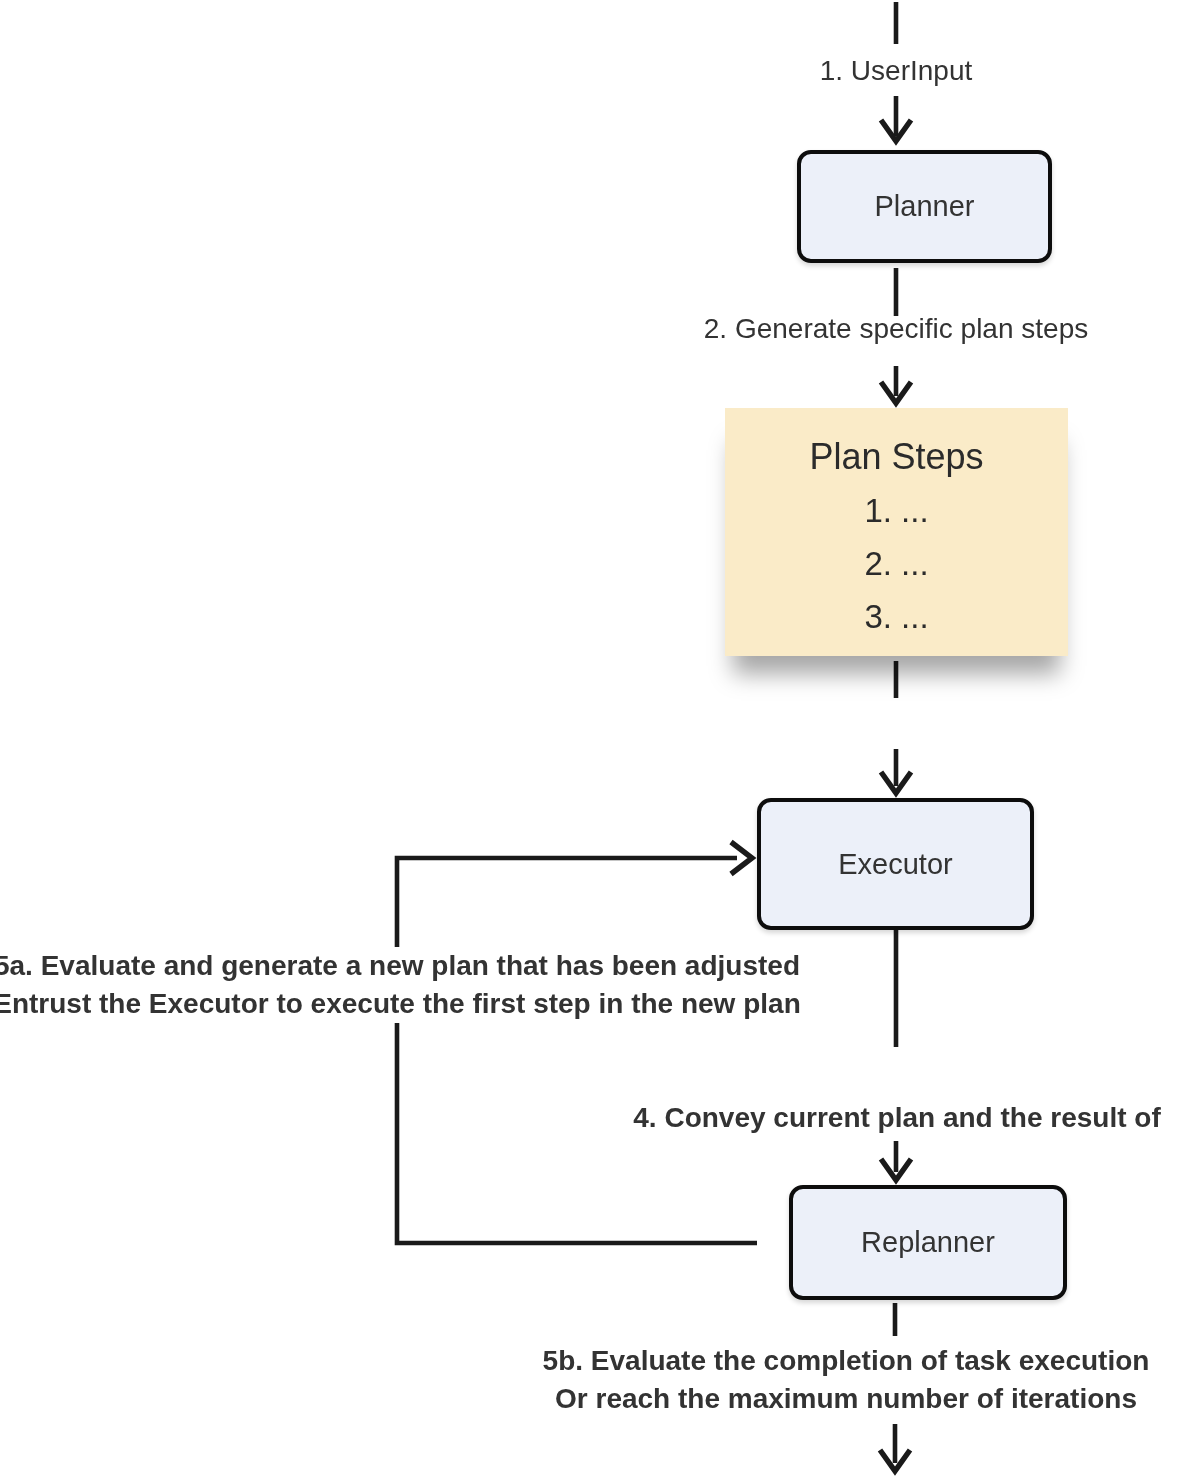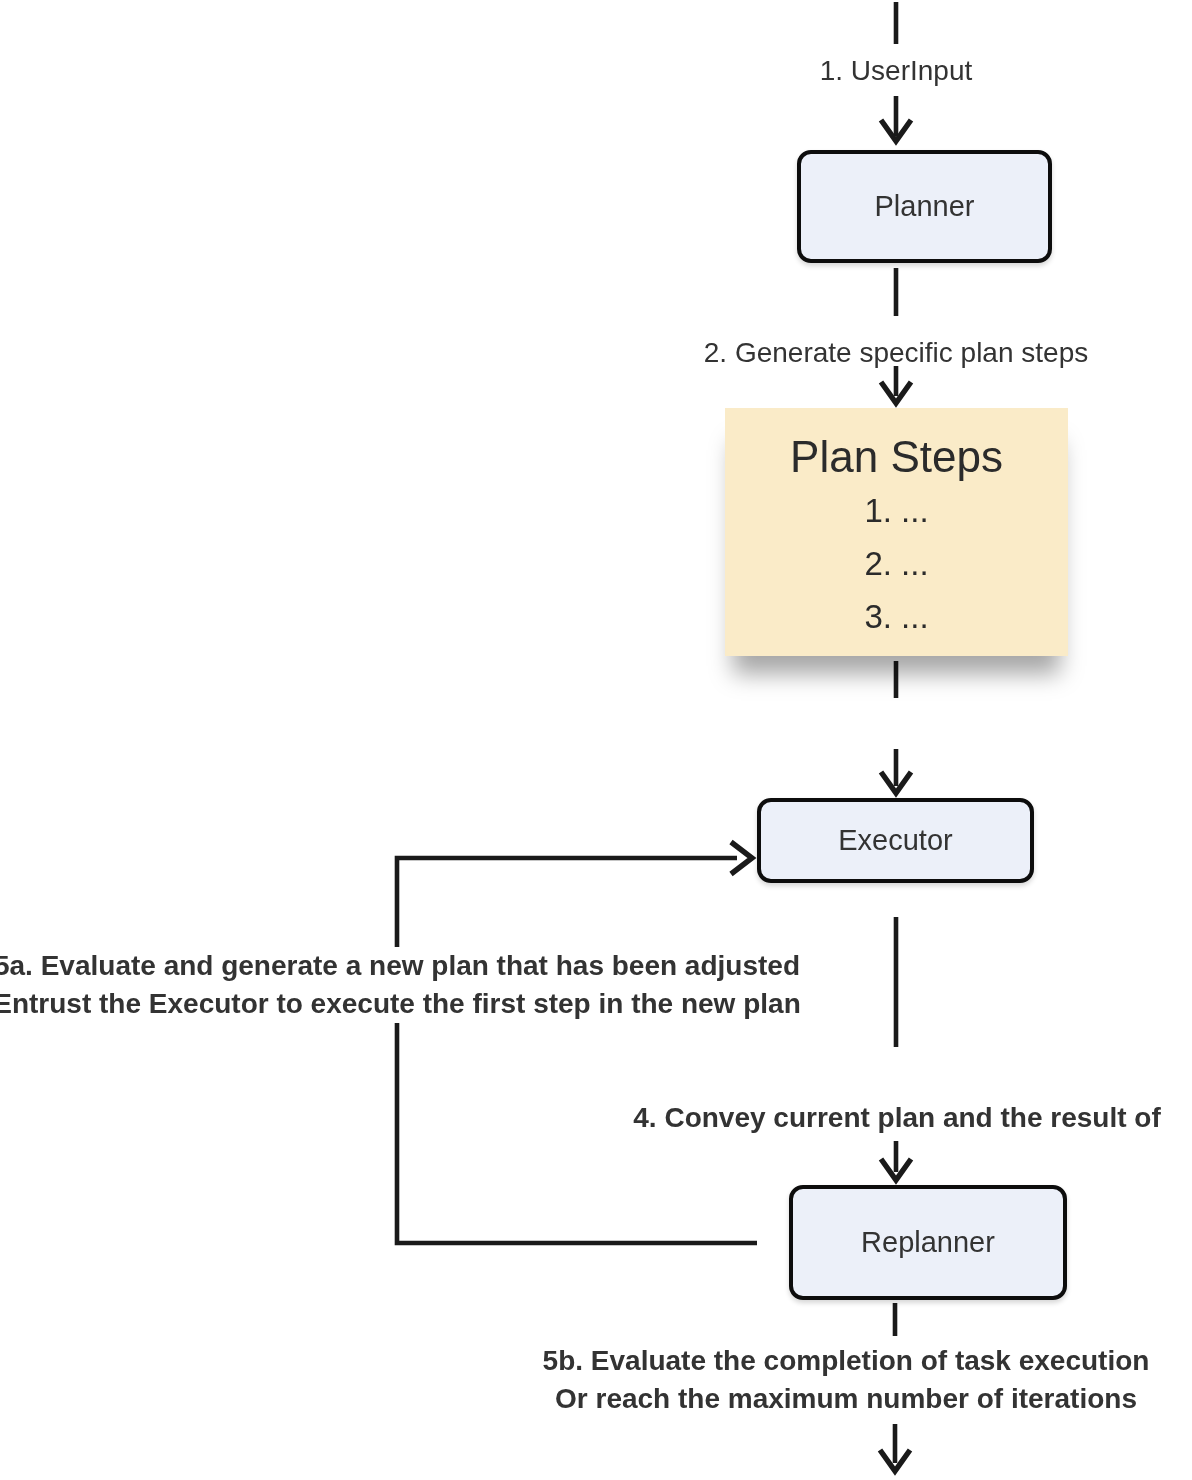--- a/index.html
+++ b/index.html
@@ -23,32 +23,32 @@
     border-radius: 14px;
     box-sizing: border-box;
     display: flex;
     align-items: center;
     justify-content: center;
     font-size: 29px;
     color: #333333;
     box-shadow: 0 3px 5px rgba(0,0,0,0.16);
   }
   .node-planner   { left: 757px; top: 150px;  width: 255px; height: 113px; margin-left: 40px; }
-  .node-executor  { left: 757px; top: 798px;  width: 277px; height: 85px; }
+  .node-executor  { left: 757px; top: 798px;  width: 277px; height: 132px; }
   .node-replanner { left: 757px; top: 1185px; width: 278px; height: 115px; margin-left: 32px; }
 
   .highlight-box {
     position: absolute;
     left: 725px; top: 408px; width: 343px; height: 248px;
     background: #FAEBC8;
     box-sizing: border-box;
     text-align: center;
     box-shadow: 0 26px 22px -8px rgba(0,0,0,0.35);
   }
-  .steps-title { font-size: 44px; line-height: 46px; padding-top: 26px; color: #2b2b2b; }
+  .steps-title { font-size: 36px; line-height: 46px; padding-top: 26px; color: #2b2b2b; }
   .steps-items { margin-top: 4px; }
   .steps-items div { font-size: 33px; line-height: 53px; color: #2b2b2b; }
 
   .edge-label {
     position: absolute;
     font-size: 28px;
     line-height: 34px;
     text-align: center;
     white-space: nowrap;
     color: #333333;
@@ -109,21 +109,21 @@
   <div class="node node-executor">
     <span>Executor</span>
   </div>
 
   <div class="node node-replanner">
     <span>Replanner</span>
   </div>
 
   <div class="edge-label" style="left:896px; top:54px;text-align:right;">1. UserInput</div>
 
-  <div class="edge-label" style="left:896px; top:336px;">2. Generate specific plan steps</div>
+  <div class="edge-label" style="left:896px; top:312px;">2. Generate specific plan steps</div>
 
 
   <div class="edge-label multi" style="left:897px; top:1059px;margin-top:40px;">
     <div>4. Convey current plan and the result of</div>
   </div>
 
   <div class="edge-label multi on-wire" style="left:397px; top:947px;">
     <div>5a. Evaluate and generate a new plan that has been adjusted</div>
     <div>Entrust the Executor to execute the first step in the new plan</div>
   </div>

